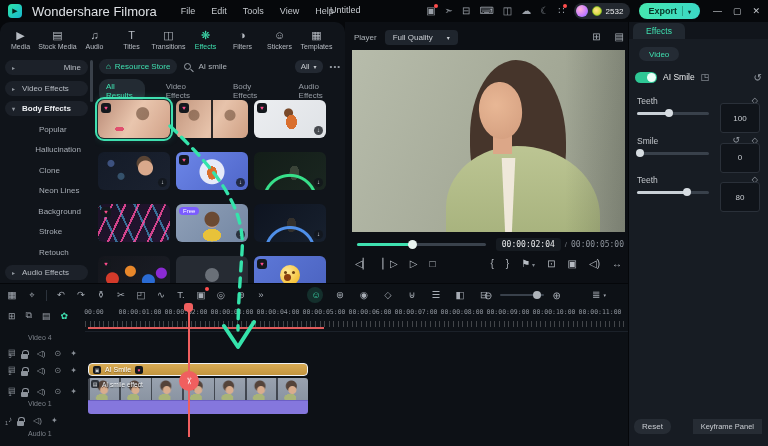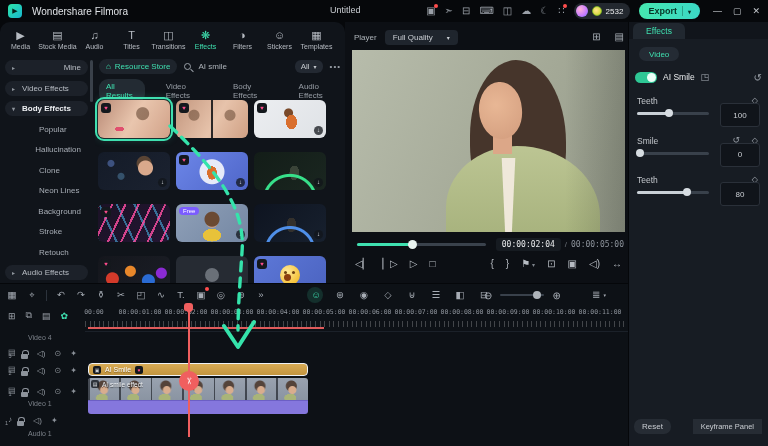--- a/index.html
+++ b/index.html
@@ -7,21 +7,21 @@
   #app{position:relative;width:768px;height:446px;overflow:hidden;background:#06080b;
        font-family:"Liberation Sans",sans-serif;color:#cfd3d9;font-size:9px;}
   .mono{font-family:"DejaVu Sans Mono",monospace;}
   .ic{color:#a7adb5;font-size:10px;line-height:1;display:inline-block;}
 
   
   #titlebar{position:absolute;left:0;top:0;width:768px;height:22px;display:flex;align-items:center;
             background:#06080b;padding:0 8px;gap:10px;}
   .logo{width:14px;height:14px;border-radius:4px;background:linear-gradient(135deg,#2ee6a8,#17b7cf);
         display:flex;align-items:center;justify-content:center;color:#04231c;font-size:7px;flex:0 0 auto;}
-  .app-name{color:#dde0e4;font-size:10px;}
+  .app-name{color:#dde0e4;font-size:13px;}
   #menus{display:flex;gap:16px;margin-left:14px;color:#c3c7cc;}
   #menus .menu{cursor:default;}
   #doc-title{position:absolute;left:330px;top:5px;color:#c9cdd2;}
   #tb-right{position:absolute;right:8px;top:0;height:22px;display:flex;align-items:center;gap:9px;}
   .tb-ic{position:relative;font-size:10px;color:#9aa0a8;line-height:1;}
   .tb-ic.has-dot::after{content:"";position:absolute;right:-2px;top:-2px;width:4px;height:4px;border-radius:50%;background:#ff4d4d;}
   #credits-pill{display:flex;align-items:center;gap:4px;background:#23282f;border-radius:9px;padding:2px 7px 2px 2px;}
   .avatar{width:12px;height:12px;border-radius:50%;background:radial-gradient(circle at 35% 35%,#ffb3d9,#c77bff 60%,#6a7bff);}
   .coin{width:10px;height:10px;border-radius:50%;background:radial-gradient(circle at 40% 40%,#ffe68a,#c3d21f);border:1px solid #7fb32a;}
   #credits{color:#e8eaec;font-size:8px;}
@@ -177,21 +177,21 @@
   #fx-reset{margin-left:auto;color:#9aa0a8;font-size:10px;}
   #sliders{position:absolute;left:628px;top:96px;width:140px;height:125px;}
   .srow{position:absolute;left:0;width:140px;height:34px;}
   .s-label{position:absolute;left:9px;top:0;color:#c3c7cc;font-size:8.5px;}
   .s-key{position:absolute;right:10px;top:0;color:#9aa0a8;font-size:8px;}
   .s-rst{display:none;position:absolute;right:28px;top:-1px;color:#9aa0a8;font-size:9px;}
   .s-rst.show{display:block;}
   .s-track{position:absolute;left:9px;top:16px;width:72px;height:3px;border-radius:2px;background:#39414b;}
   .s-fill{position:absolute;left:0;top:0;height:3px;border-radius:2px;background:#c9d0d6;}
   .s-knob{position:absolute;top:-3px;width:8px;height:8px;margin-left:-4px;border-radius:50%;background:#d7dde2;}
-  .s-val{position:absolute;right:8px;top:7px;width:40px;height:24px;background:#10141a;border:1px solid #2a3039;
+  .s-val{position:absolute;right:8px;top:7px;width:40px;height:30px;background:#10141a;border:1px solid #2a3039;
      border-radius:3px;color:#c9cdd2;font-size:8px;display:flex;align-items:center;justify-content:center;}
   #rp-reset{position:absolute;left:634px;top:419px;height:15px;padding:0 8px;background:#262c34;border-radius:7px;
      color:#c9cdd2;font-size:8px;display:flex;align-items:center;}
   #rp-keyframe{position:absolute;right:6px;top:419px;height:15px;padding:0 8px;background:#262c34;border-radius:0;
      color:#c9cdd2;font-size:7.5px;display:flex;align-items:center;}
 
   
   #timeline{position:absolute;left:0;top:283px;width:628px;height:163px;background:#0d1116;border-top:1px solid #05070a;}
   #tl-toolbar-left{position:absolute;left:6px;top:3px;height:16px;display:flex;gap:8px;align-items:center;}
   .tb-tool{position:relative;width:12px;text-align:center;color:#a7adb5;font-size:9.5px;line-height:1;}
@@ -257,20 +257,28 @@
   #drag-arrow{position:absolute;left:0;top:0;width:768px;height:446px;pointer-events:none;z-index:70;}
 </style>
 </head>
 <body>
 
 <div id="app">
 
   <div id="titlebar">
     <div class="logo">▶</div>
     <div class="app-name">Wondershare Filmora</div>
+    <div id="menus">
+
+    <span class="menu">File</span>
+        <span class="menu">Edit</span>
+        <span class="menu">Tools</span>
+        <span class="menu">View</span>
+        <span class="menu">Help</span>
+      </div>
     <div id="doc-title">Untitled</div>
     <div id="tb-right">
       <div style="display:flex;gap:9px;">
 
       <span class="tb-ic has-dot">▣</span>
           <span class="tb-ic">➣</span>
           <span class="tb-ic">⊟</span>
           <span class="tb-ic">⌨</span>
           <span class="tb-ic">◫</span>
           <span class="tb-ic">☁</span>

